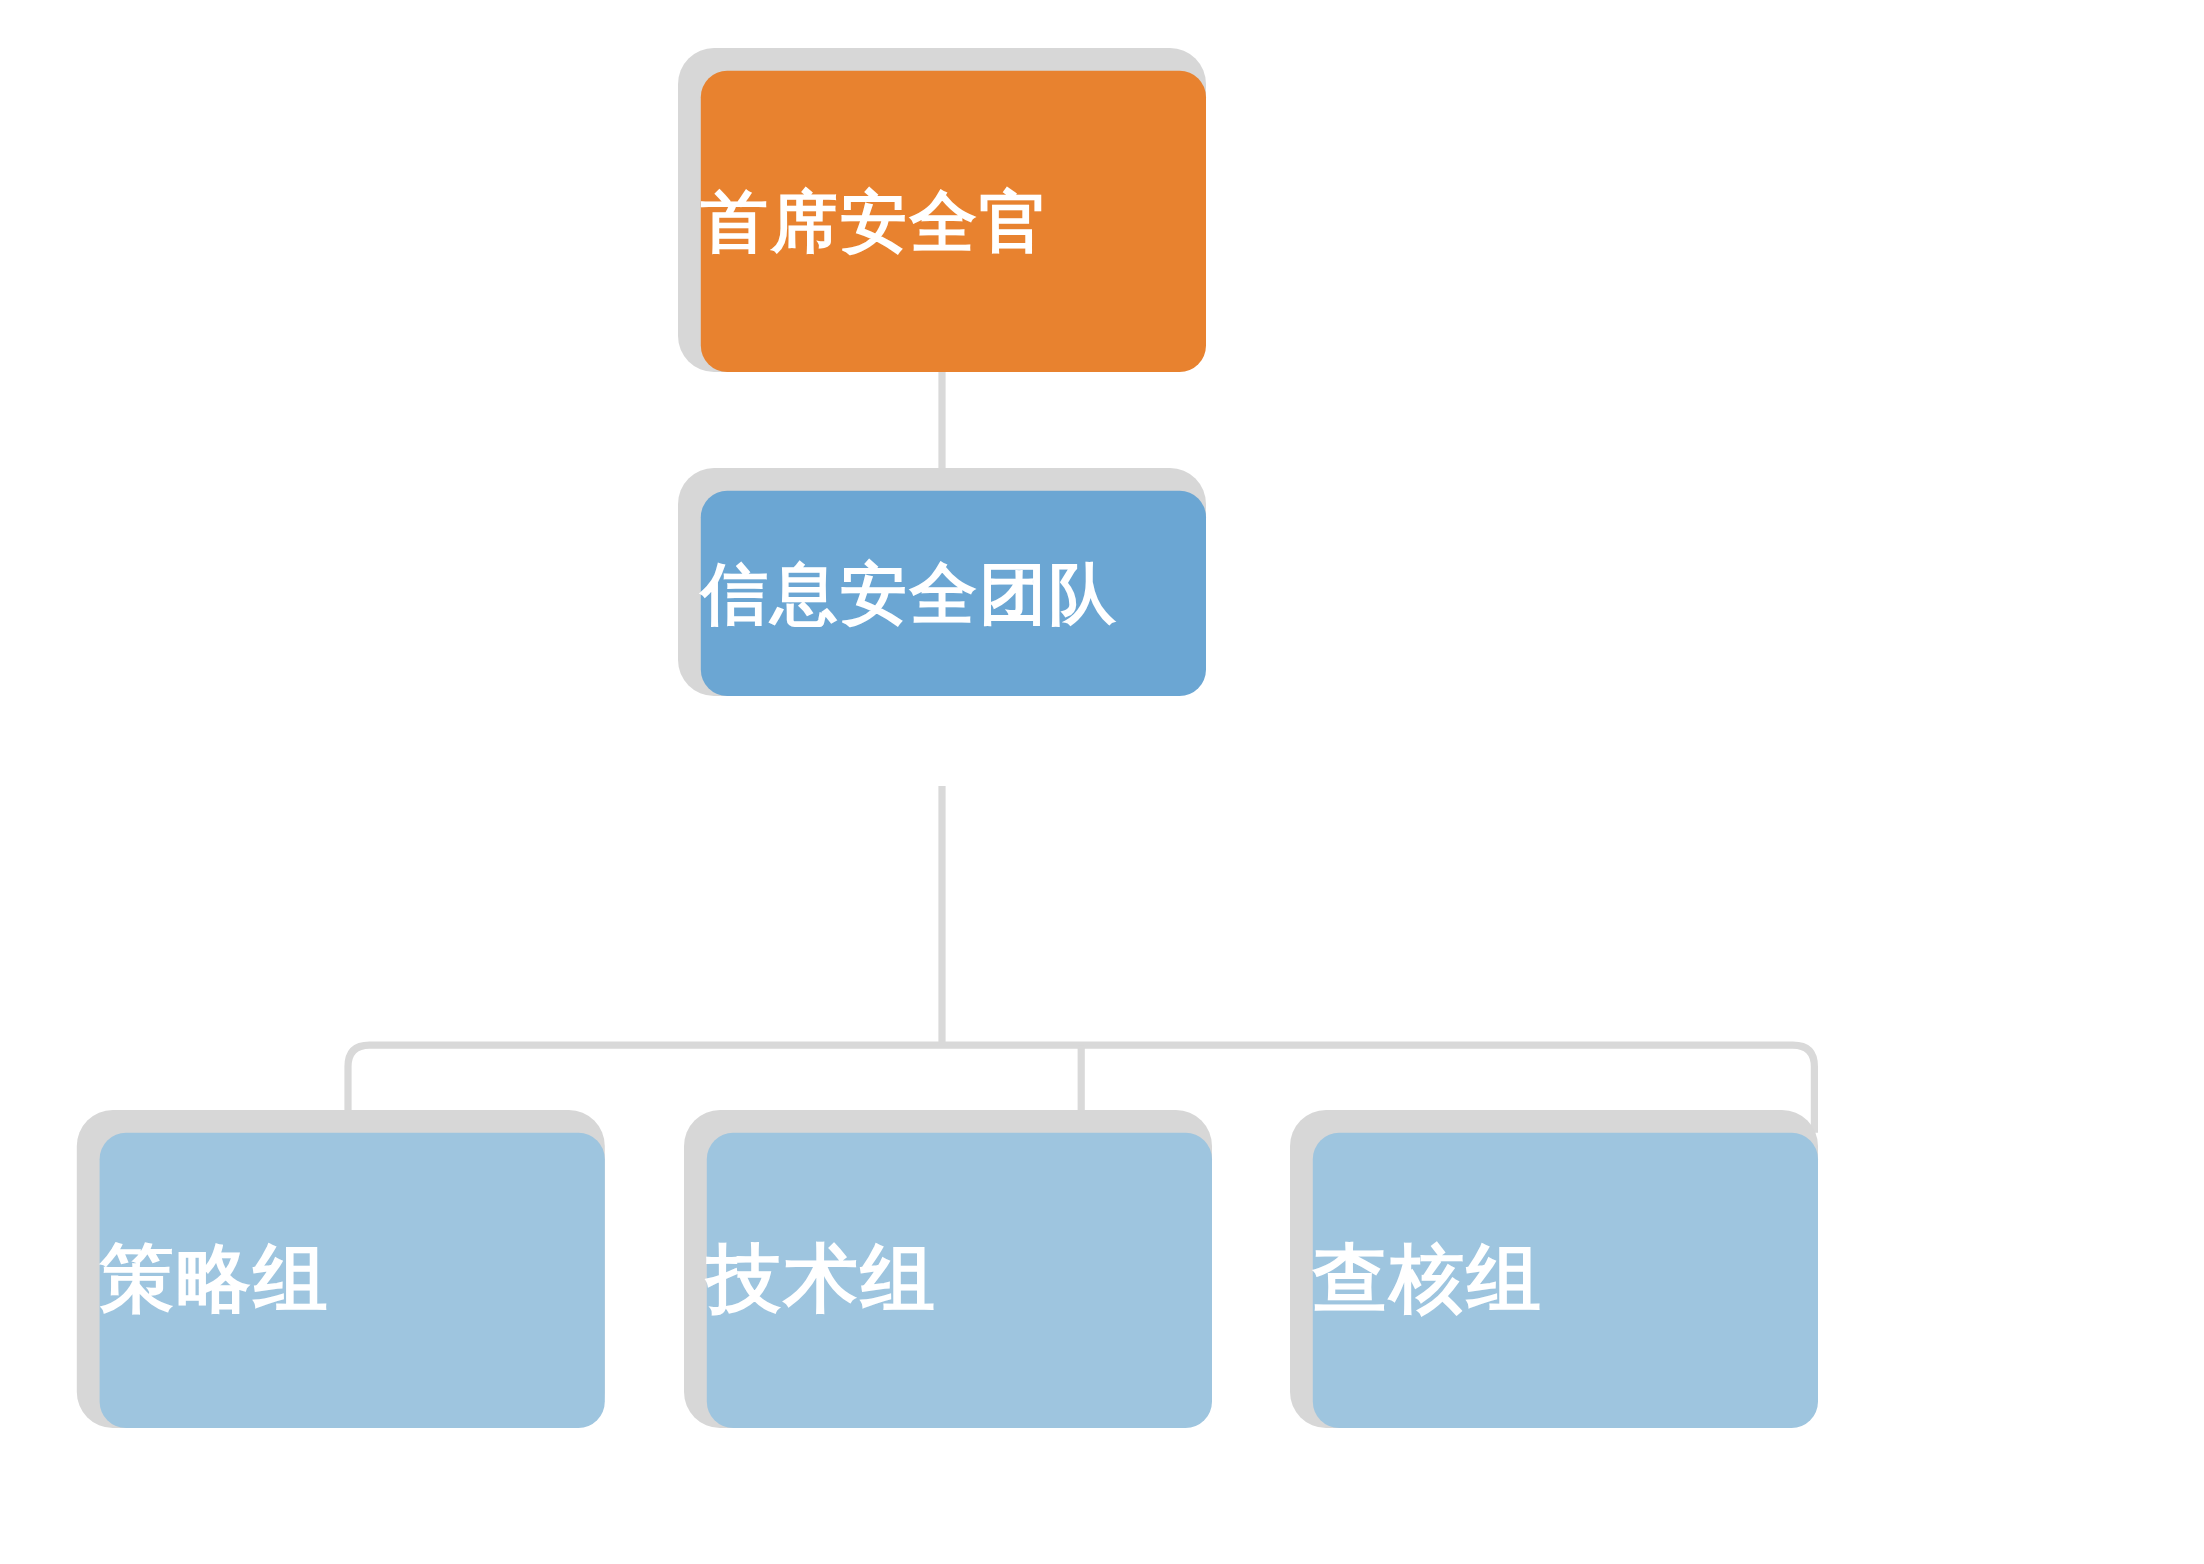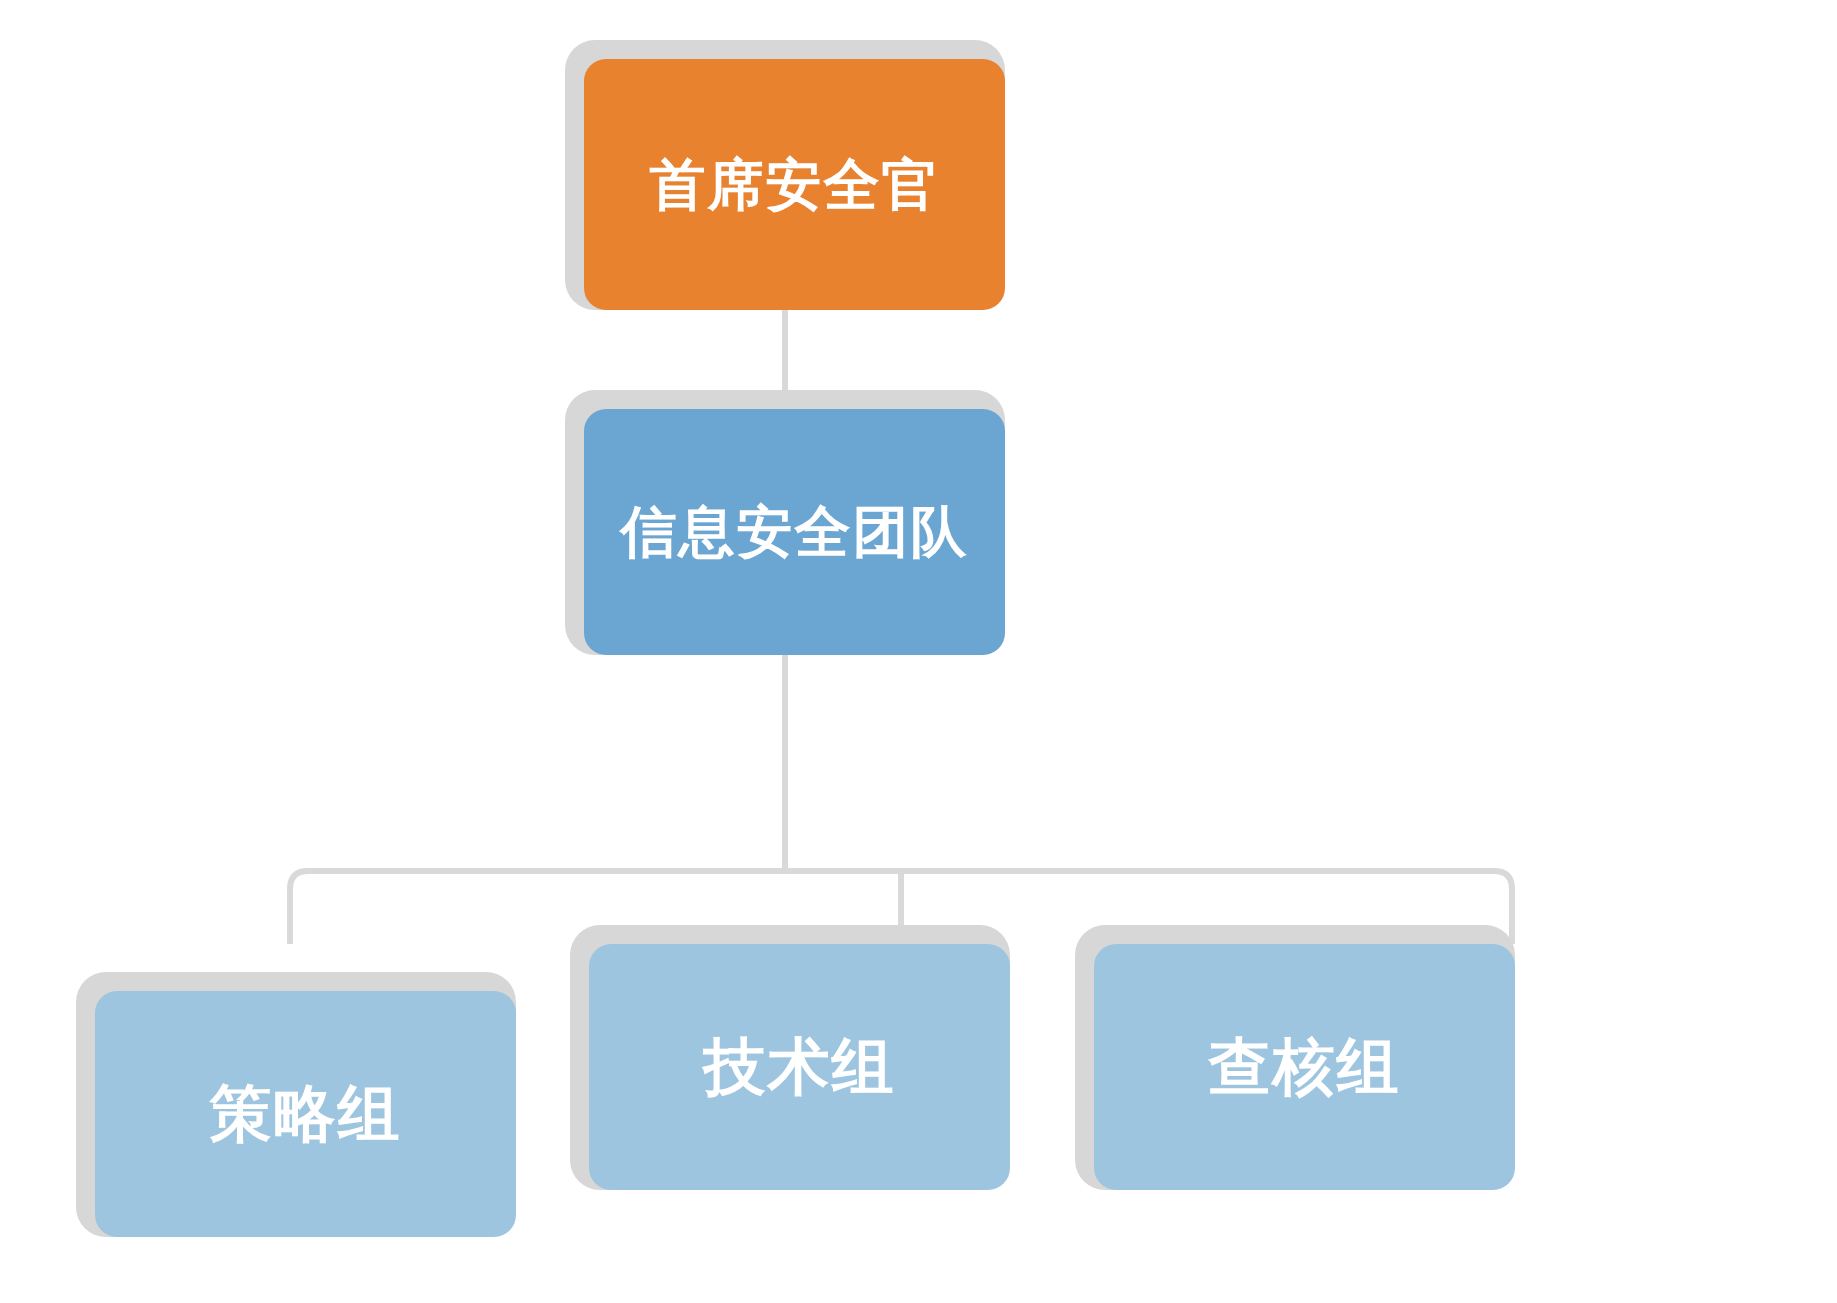--- a/index.html
+++ b/index.html
@@ -41,21 +41,21 @@
     width: 100%;
     height: 100%;
     border-radius: 30px;
     background: #D7D7D7;
   }
   .node .fill {
     position: absolute;
     border-radius: 22px;
     display: flex;
     align-items: center;
-    justify-content: center;
+    justify-content: flex-start;
   }
   .node .label {
     color: #ffffff;
     font-weight: bold;
     letter-spacing: 2px;
     line-height: 1.1;
     white-space: nowrap;
     text-align: center;
   }
 
@@ -82,30 +82,30 @@
     width: 440px;
     height: 270px;
   }
   #node-cso .fill { background: #E8822F; }
   #node-cso .label { font-size: 56px; }
 
   #node-team {
     left: 565px;
     top: 390px;
     width: 440px;
-    height: 265px;
+    height: 190px;
   }
   #node-team .fill { background: #6BA6D3; }
   #node-team .label { font-size: 56px; }
 
   .node.level-bottom { width: 440px; height: 265px; top: 925px; }
   .node.level-bottom .fill { background: #9EC5DF; }
   .node.level-bottom .label { font-size: 62px; }
 
-  #node-policy { left: 76px; margin-top: 47px; }
+  #node-policy { left: 64px; }
   #node-tech   { left: 570px; }
   #node-audit  { left: 1075px; }
 </style>
 </head>
 <body>
 
 <div id="canvas">
 
   <svg id="connectors" viewBox="0 0 1837 1303" xmlns="http://www.w3.org/2000/svg">
 

